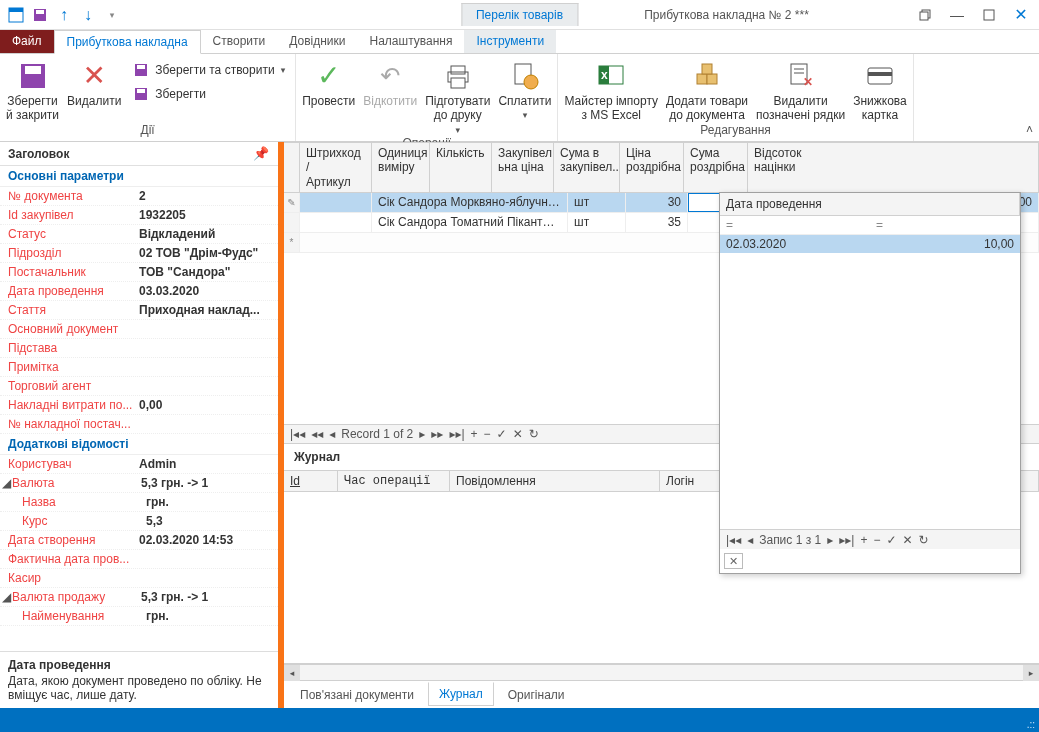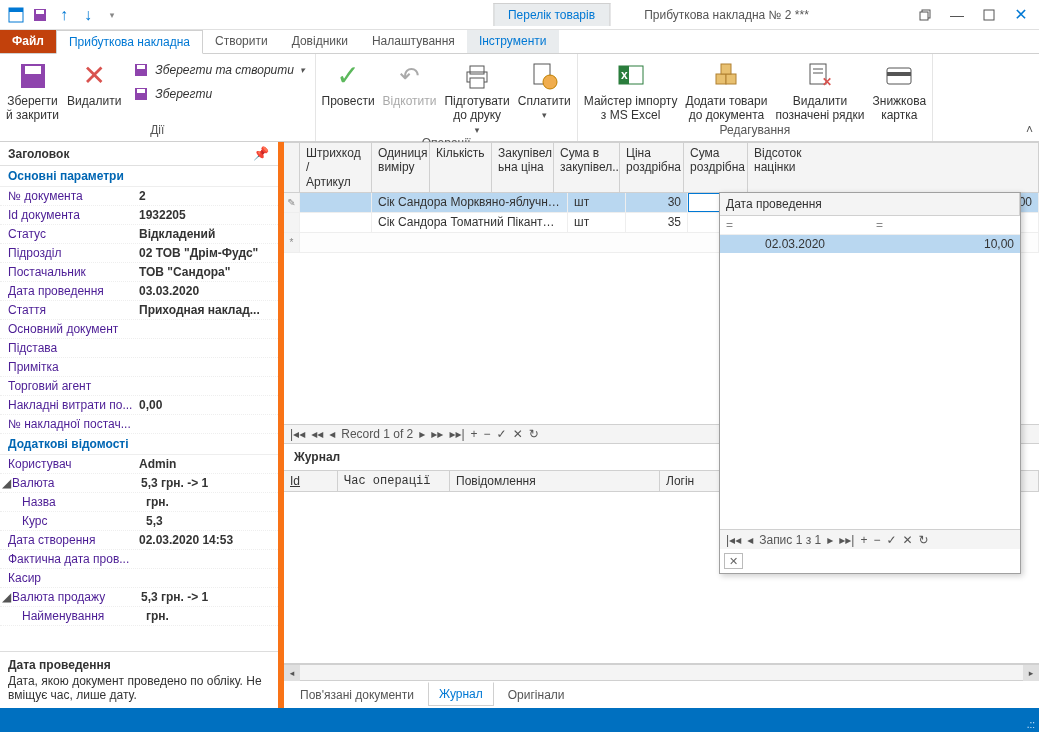--- a/index.html
+++ b/index.html
@@ -1,45 +1,45 @@
 <!DOCTYPE html>
 <html><head>
 <meta charset="utf-8">
 <style>
   *{box-sizing:border-box;margin:0;padding:0;font-family:"Segoe UI",Tahoma,sans-serif;font-size:12px;}
   body{background:#fff;color:#333;width:1039px;height:732px;overflow:hidden;position:relative;}
   .titlebar{height:30px;background:#fff;display:flex;align-items:center;border-bottom:1px solid #e0e0e0;}
   .qat{display:flex;align-items:center;gap:8px;padding:0 8px;}
   .qat-icon{width:16px;height:16px;display:flex;align-items:center;justify-content:center;color:#0078d4;}
-  .mid-title{position:absolute;left:50%;transform:translateX(-50%);text-align:center;margin-left:32px;}
+  .mid-title{position:absolute;left:50%;transform:translateX(-50%);text-align:center;}
   .mid-tab{background:#e9ecee;padding:4px 14px;color:#0078d4;border-top:1px solid #d0d0d0;border-left:1px solid #d0d0d0;border-right:1px solid #d0d0d0;}
   .win-title{position:absolute;left:62%;color:#555;}
   .win-controls{position:absolute;right:4px;display:flex;gap:4px;align-items:center;}
   .win-controls span{width:28px;height:20px;display:flex;align-items:center;justify-content:center;color:#555;font-size:14px;}
   .win-controls span:last-child{color:#0078d4;}
   .tabstrip{height:24px;background:#fff;display:flex;border-bottom:1px solid #d0d0d0;}
   .tab{padding:4px 12px;color:#555;cursor:pointer;}
-  .tab.file{background:#c2410c;color:#fff;font-weight:bold;}
+  .tab.file{background:#7f1d1d;color:#fff;}
   .tab.sel{color:#0078d4;border:1px solid #d0d0d0;border-bottom:1px solid #fff;background:#fff;margin-bottom:-1px;}
   .tab.tools{background:#e9ecee;color:#0078d4;}
   .ribbon{height:88px;background:#fff;border-bottom:1px solid #d0d0d0;display:flex;position:relative;}
   .rgroup{display:flex;flex-direction:column;justify-content:space-between;border-right:1px solid #e5e5e5;padding:2px 6px;}
   .rbuttons{display:flex;align-items:flex-start;gap:8px;}
   .rbtn-large{display:flex;flex-direction:column;align-items:center;gap:2px;min-width:48px;cursor:pointer;text-align:center;line-height:1.2;padding-top:4px;}
   .rbtn-large .ricon{width:32px;height:32px;display:flex;align-items:center;justify-content:center;}
   .rgroup-label{text-align:center;color:#555;padding-bottom:2px;}
   .ribbon-expand{position:absolute;right:6px;bottom:4px;color:#555;}
   .content{display:flex;height:calc(100% - 30px - 24px - 88px - 24px);}
   .sidebar{width:284px;border-right:6px solid #f97316;display:flex;flex-direction:column;overflow:hidden;}
   .side-head{display:flex;justify-content:space-between;align-items:center;padding:4px 8px;font-weight:600;border-bottom:1px solid #e0e0e0;}
   .pin{color:#888;font-size:13px;}
   .props{flex:1;overflow:auto;}
   .section-head{color:#0066b3;font-weight:600;padding:3px 8px;border-bottom:1px solid #eee;}
   .prop-row{display:flex;padding:2px 8px;border-bottom:1px dotted #eee;}
-  .prop-label{flex:1;color:#4c1d95;white-space:nowrap;overflow:hidden;text-overflow:ellipsis;}
+  .prop-label{flex:1;color:#ef4444;white-space:nowrap;overflow:hidden;text-overflow:ellipsis;}
   .prop-value{flex:1;font-weight:600;color:#333;white-space:nowrap;overflow:hidden;text-overflow:ellipsis;}
   .prop-row .caret{width:10px;color:#555;margin-left:-6px;}
   .side-help{padding:6px 8px;border-top:1px solid #ddd;}
   .side-help-title{font-weight:700;margin-bottom:2px;}
   .main{flex:1;display:flex;flex-direction:column;position:relative;}
   .grid-head-row{display:flex;background:#f4f4f4;border-bottom:1px solid #d0d0d0;border-top:1px solid #d0d0d0;}
   .gh{border-right:1px solid #d0d0d0;padding:3px 6px;overflow:hidden;line-height:1.2;}
   .grid-body{flex:0 0 auto;}
   .grow{display:flex;border-bottom:1px solid #eee;height:20px;align-items:stretch;}
   .grow.sel{background:#b9d7f0;}
@@ -57,21 +57,21 @@
   .btab{padding:4px 10px;color:#555;cursor:pointer;}
   .btab.sel{color:#0078d4;border:1px solid #d0d0d0;border-top-color:#fff;background:#fff;margin-top:-1px;}
   .statusbar{height:24px;background:#0070c0;position:relative;}
   .statusbar::after{content:".::";position:absolute;right:4px;bottom:2px;color:#cde6fb;font-size:10px;}
   .popup{position:absolute;right:18px;top:50px;width:302px;background:#fff;border:1px solid #a0a0a0;box-shadow:2px 2px 6px rgba(0,0,0,0.2);z-index:5;}
   .popup-head{display:flex;background:#f4f4f4;border-bottom:1px solid #d0d0d0;}
   .popup-head div{flex:1;padding:4px 6px;border-right:1px solid #d0d0d0;}
   .popup-filter{display:flex;border-bottom:1px solid #eee;}
   .popup-filter div{flex:1;padding:2px 6px;color:#888;}
   .popup-row{display:flex;background:#b9d7f0;}
-  .popup-row div{flex:1;padding:2px 6px;text-align:center;}
+  .popup-row div{flex:1;padding:2px 6px;}
   .popup-row div:last-child{text-align:right;}
   .popup-body{height:276px;}
   .popup-nav{height:20px;background:#f4f4f4;border-top:1px solid #d0d0d0;display:flex;align-items:center;gap:6px;padding:0 6px;color:#555;}
   .popup-close{padding:4px;}
   .popup-close span{border:1px solid #bbb;padding:0 4px;display:inline-block;color:#666;font-size:11px;line-height:14px;}
   .small-btns{display:flex;flex-direction:column;gap:4px;}
   .small-btn{display:flex;align-items:center;gap:6px;cursor:pointer;padding:2px 4px;}
   .small-btn .sicon{width:16px;height:16px;display:flex;align-items:center;justify-content:center;}
   .gray{color:#aaa;}
   .hscroll{height:16px;background:#f4f4f4;border-top:1px solid #d0d0d0;position:relative;}
@@ -141,21 +141,21 @@
               <rect x="8" y="6" width="16" height="8" fill="#fff"></rect>
             </svg>
           </div>
         <span style="white-space:pre-line;">Зберегти
 й закрити</span>
       </div>
       <div class="rbtn-large">
         <div class="ricon" style="color:#d9534f;font-size:28px;">✕</div>
         <span>Видалити</span>
       </div>
-      <div class="small-btns" style="padding-top:4px;font-style:italic;">
+      <div class="small-btns" style="padding-top:4px;">
         <div class="small-btn">
           <span class="sicon">
               <svg width="16" height="16">
                 <rect x="2" y="2" width="12" height="12" fill="#8e44ad"></rect>
                 <rect x="4" y="3" width="8" height="4" fill="#fff"></rect>
               </svg>
             </span>
           <span>Зберегти та створити</span>
           <span style="font-size:9px;color:#555;">▾</span>
         </div>
@@ -266,21 +266,21 @@
       <span>Заголовок</span>
       <span class="pin">📌</span>
     </div>
     <div class="props">
       <div class="section-head">Основні параметри</div>
       <div class="prop-row">
           <span class="prop-label">№ документа</span>
           <span class="prop-value">2</span>
         </div>
       <div class="prop-row">
-          <span class="prop-label">Id документа</span>
+          <span class="prop-label">Id закупівел</span>
           <span class="prop-value">1932205</span>
         </div>
       <div class="prop-row">
           <span class="prop-label">Статус</span>
           <span class="prop-value">Відкладений</span>
         </div>
       <div class="prop-row">
           <span class="prop-label">Підрозділ</span>
           <span class="prop-value">02 ТОВ "Дрім-Фудс"</span>
         </div>

